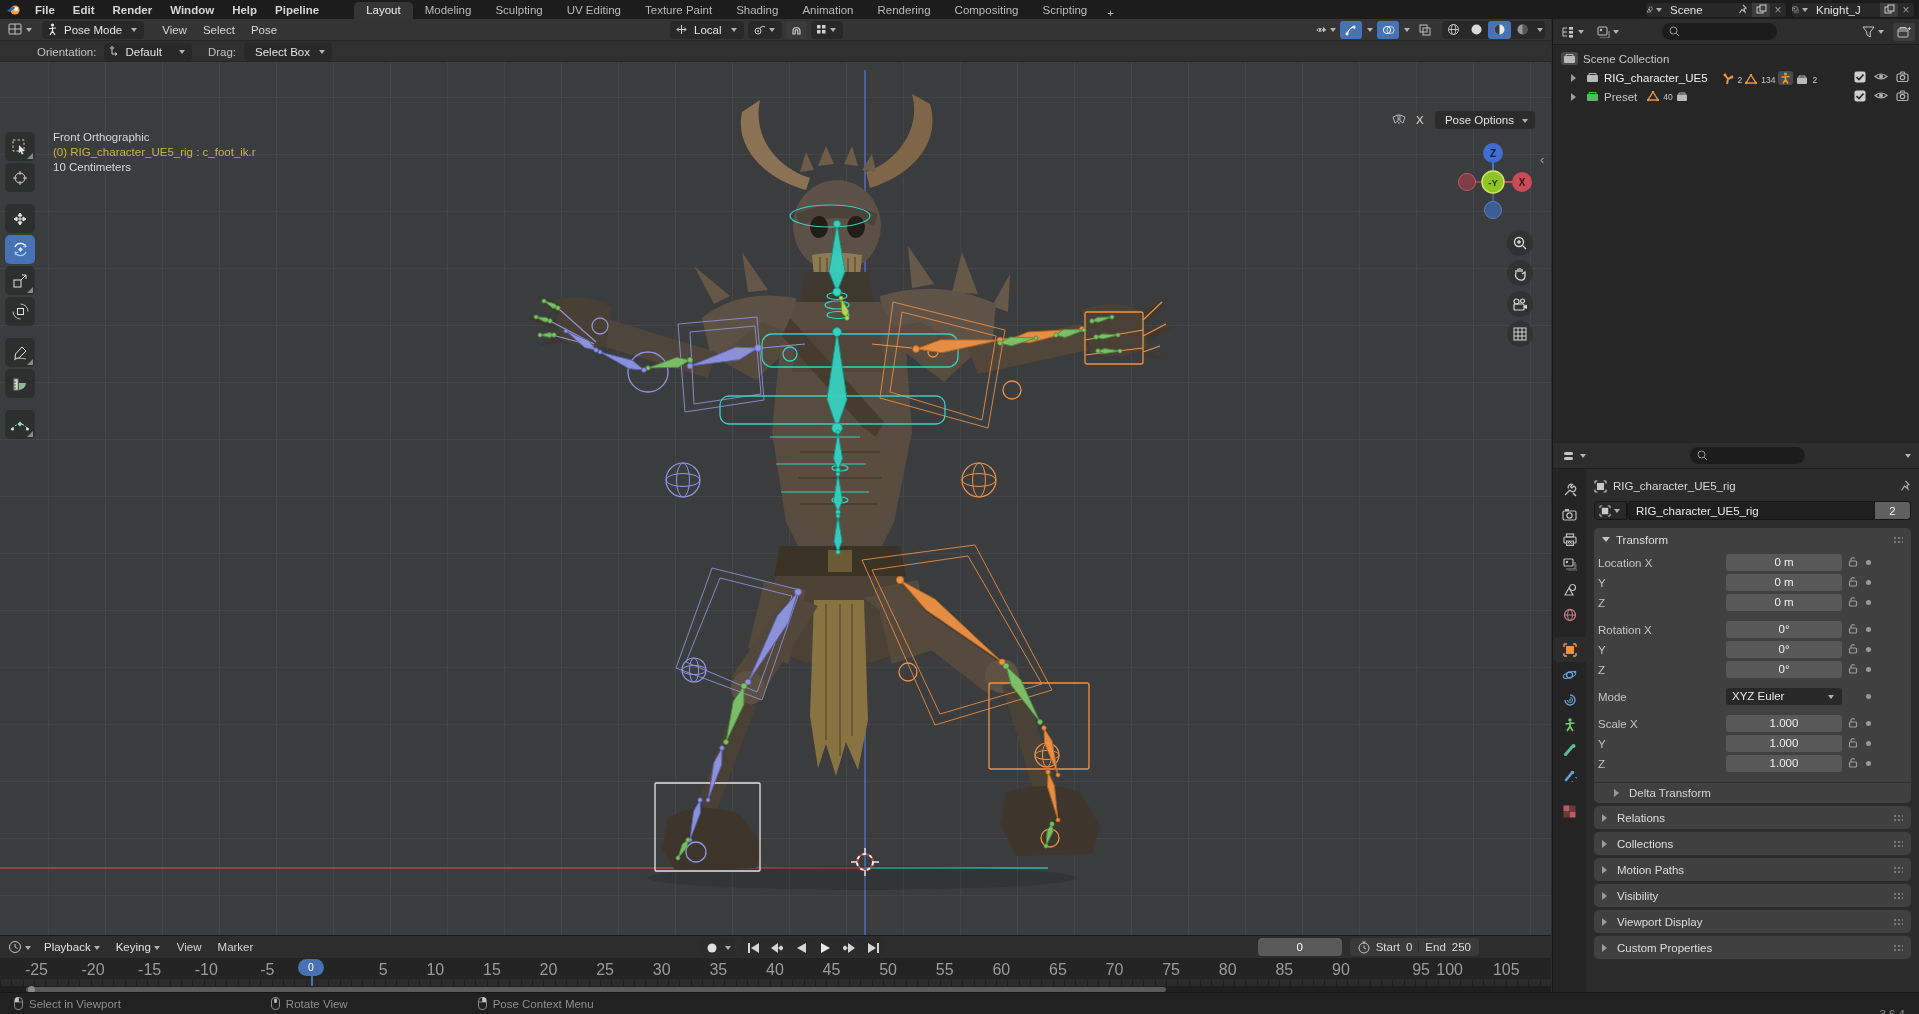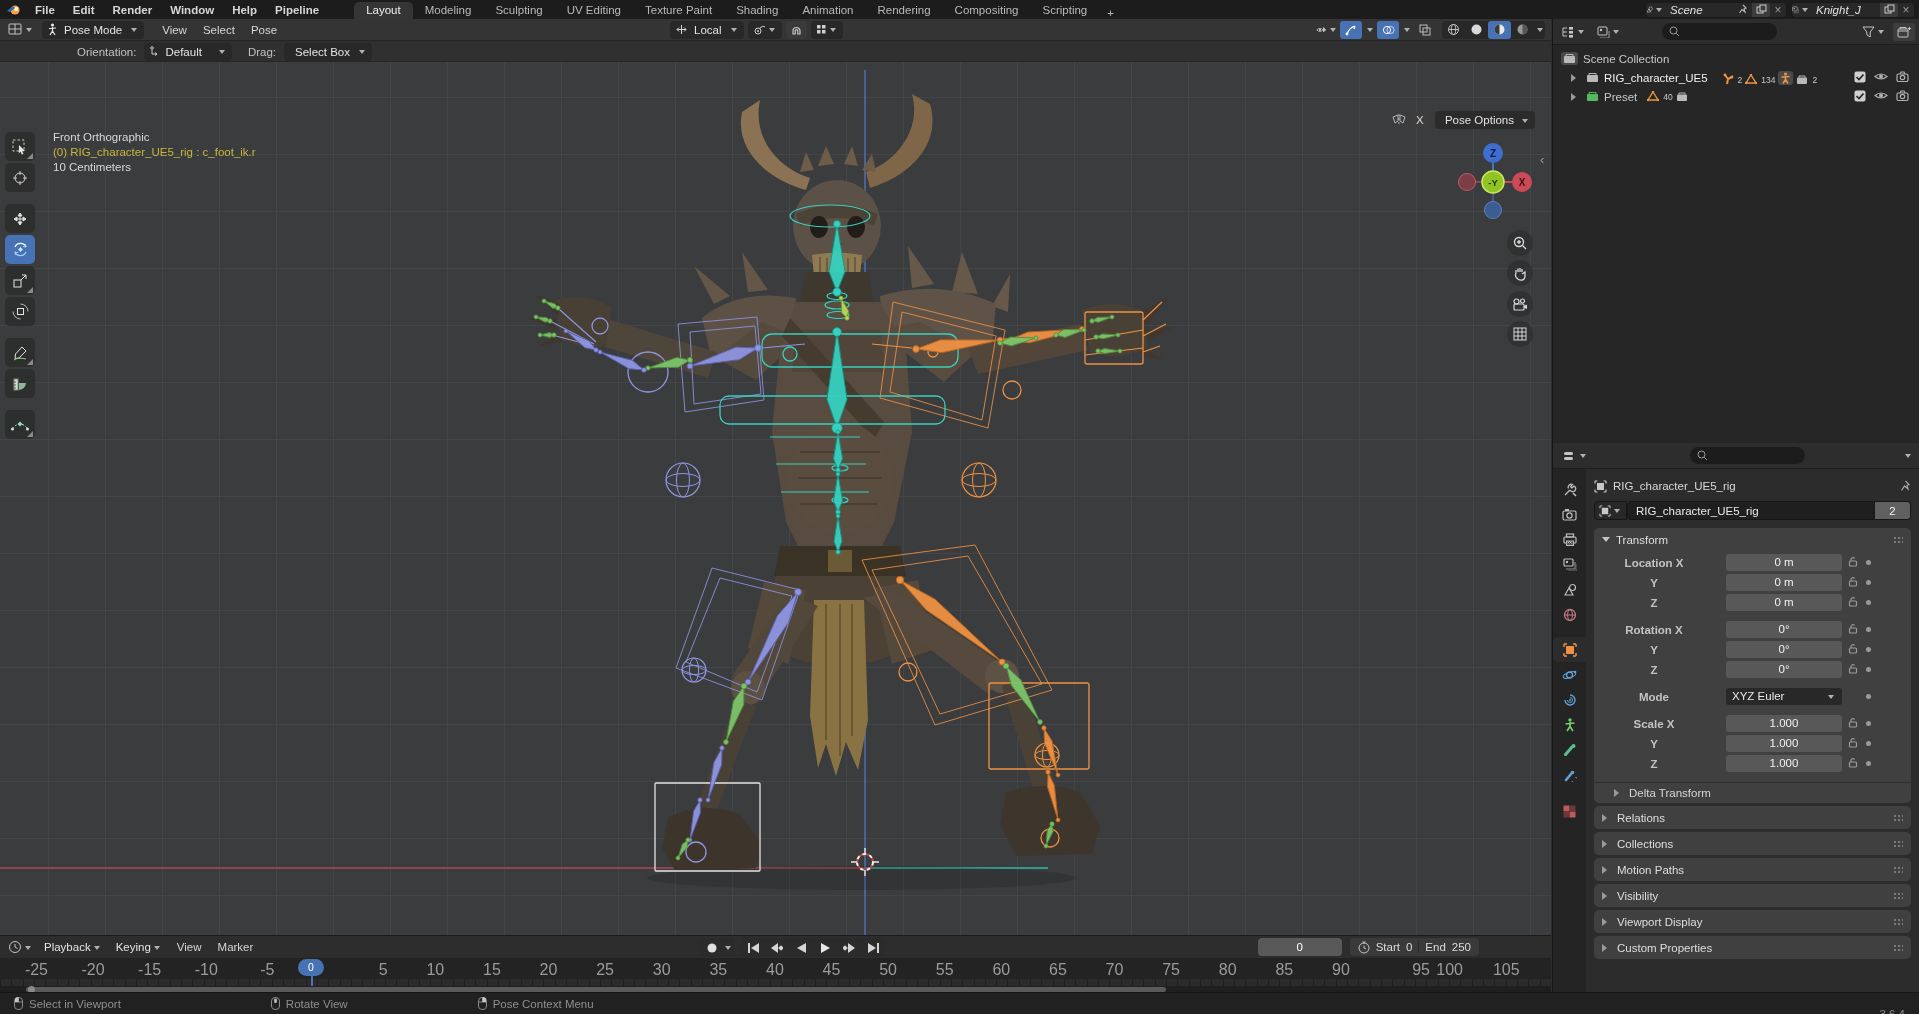--- a/index.html
+++ b/index.html
@@ -14,21 +14,21 @@
   #menubar { display:flex; height:100%; align-items:center; }
   .menu-item { padding:0 9px; height:100%; display:flex; align-items:center; color:#d6d6d6; border-radius:3px;font-weight:bold; }
   #workspace-tabs { display:flex; height:100%; margin-left:26px; align-items:flex-end; }
   .ws-tab { padding:2px 12px 3px 12px; height:17px; color:#b9b9b9; border-radius:5px 5px 0 0; display:flex; align-items:center; }
   .ws-tab.active { background:#353535; color:#efefef; }
   .ws-add { padding:0 8px; color:#bbb; }
   #topbar-right { margin-left:auto; display:flex; align-items:center; gap:4px; padding-right:4px; }
   .id-widget { display:flex; align-items:center; background:#282828; border:1px solid #1a1a1a; border-radius:4px; height:16px; }
   .id-widget .seg { display:flex; align-items:center; justify-content:center; width:18px; height:100%; }
   .id-widget .seg.btn { background:#3c3c3c; border-radius:0 3px 3px 0; }
-  .id-name { padding:0 6px; min-width:70px; color:#e2e2e2;font-style:italic; }
+  .id-name { padding:0 6px; min-width:70px; color:#e2e2e2; }
   .x-btn { width:16px; display:flex; justify-content:center; color:#999; }
   .x-btn::after { content:"×"; font-size:12px; }
 
   
   .chev { width:0; height:0; border:3px solid transparent; border-top:4px solid #b0b0b0; margin:4px 2px 0 3px; display:inline-block; }
   .chev-r { width:0; height:0; border:4px solid transparent; border-left:5px solid #9a9a9a; display:inline-block; }
   .chev-d { width:0; height:0; border:4px solid transparent; border-top:5px solid #c5c5c5; display:inline-block; margin-top:3px; }
 
   
   #vp-header { position:absolute; left:0; top:19px; width:1551px; height:22px; background:#343434; border-bottom:1px solid #262626; display:flex; align-items:center; z-index:20; }
@@ -36,21 +36,21 @@
   .widget { display:flex; align-items:center; background:#282828; border-radius:4px; height:18px; padding:0 5px; margin:0 2px; color:#e3e3e3; }
   .vp-menu { padding:0 8px; color:#d6d6d6; }
   #vp-center { position:absolute; left:668px; display:flex; align-items:center; }
   #vp-right { position:absolute; right:6px; display:flex; align-items:center; gap:2px; }
   .icon-btn { width:22px; height:18px; display:flex; align-items:center; justify-content:center; border-radius:3px; }
   .icon-btn.lit { background:#4772b3; }
   .shade-group { display:flex; background:#282828; border-radius:4px; height:18px; align-items:center; margin-left:4px; }
   .shade-btn { width:23px; height:18px; display:flex; align-items:center; justify-content:center; border-radius:3px; }
   .shade-btn.lit { background:#4772b3; }
 
-  #vp-tools { position:absolute; left:0; top:42px; width:1551px; height:20px; background:#303030; border-bottom:1px solid #262626; display:flex; align-items:center; z-index:20;padding-left:40px; }
+  #vp-tools { position:absolute; left:0; top:42px; width:1551px; height:20px; background:#303030; border-bottom:1px solid #262626; display:flex; align-items:center; z-index:20; }
   .lbl { color:#c0c0c0; margin:0 6px 0 14px; }
 
   
   #viewport { position:absolute; left:0; top:62px; width:1551px; height:873px; background:#3b3c3e; overflow:hidden;
     background-image:linear-gradient(#434547 1px, transparent 1px), linear-gradient(90deg,#434547 1px, transparent 1px);
     background-size:57px 57px; background-position:-9px -22px; }
   #scene-svg { position:absolute; left:0; top:0; }
   #vp-text { position:absolute; left:53px; top:68px; line-height:15px; font-size:11.5px; }
   #vp-text .y { color:#c8b53e; }
   #vp-text .w { color:#d8d8d8; }
@@ -109,21 +109,21 @@
   .ptab.active { background:#2c2c2c; border-radius:5px 0 0 5px; }
   #props-body { position:absolute; left:33px; top:26px; right:0; bottom:0; padding:6px 8px 0 8px; }
   .crumb { display:flex; align-items:center; height:22px; gap:6px; color:#d9d9d9; }
   .name-row { display:flex; align-items:center; margin:4px 0 8px 0; gap:0px; }
   .name-field { flex:1; background:#1f1f1f; border:1px solid #161616; border-radius:4px 0 0 4px; height:19px; line-height:18px; padding:0 8px; color:#e8e8e8; }
   .users-badge { width:36px; height:19px; background:#606060; border:1px solid #161616; border-left:none; border-radius:0 4px 4px 0; text-align:center; line-height:18px; color:#f2f2f2; }
   .panel { background:#404040; border-radius:5px; margin-bottom:3px; }
   .panel-hdr { display:flex; align-items:center; height:23px; padding:0 8px; gap:6px; color:#dedede; }
   .dots { width:10px; height:7px; margin-left:auto; background-image:radial-gradient(#8a8a8a 1px, transparent 1.2px); background-size:4px 4px; opacity:.8; }
   .frow { display:flex; align-items:center; height:19px; margin-bottom:1px; }
-  .frow .flabel { width:128px; text-align:center; padding-right:16px; color:#c3c3c3;font-weight:bold; }
+  .frow .flabel { width:128px; text-align:left; padding-right:16px; color:#c3c3c3; }
   .frow .fval { width:116px; height:17px; background:#585858; border-radius:3px; text-align:center; line-height:17px; color:#f1f1f1; }
   .frow .fval.drop { background:#282828; text-align:left; padding:0 6px; display:flex; align-items:center; color:#e8e8e8; }
   .frow .lock { margin-left:6px; }
   .frow .keydot { width:5px; height:5px; border-radius:50%; background:#9a9a9a; margin-left:8px; }
   .fgap { height:7px; }
   .subpanel-hdr { display:flex; align-items:center; height:21px; padding-left:20px; gap:6px; color:#d5d5d5; border-top:1px solid #2e2e2e; }
 
   
   #statusbar { position:absolute; left:0; bottom:0; width:1919px; height:22px; background:#212121; border-top:1px solid #161616; display:flex; align-items:center; color:#8f8f8f; z-index:30; }
   .hint { display:flex; align-items:center; gap:6px; margin-left:14px; }

